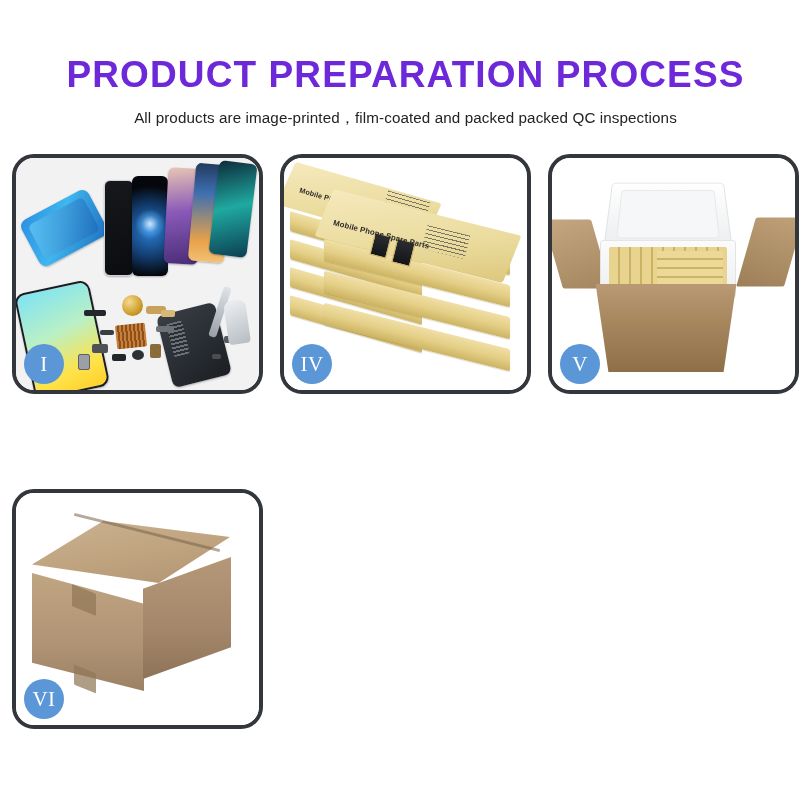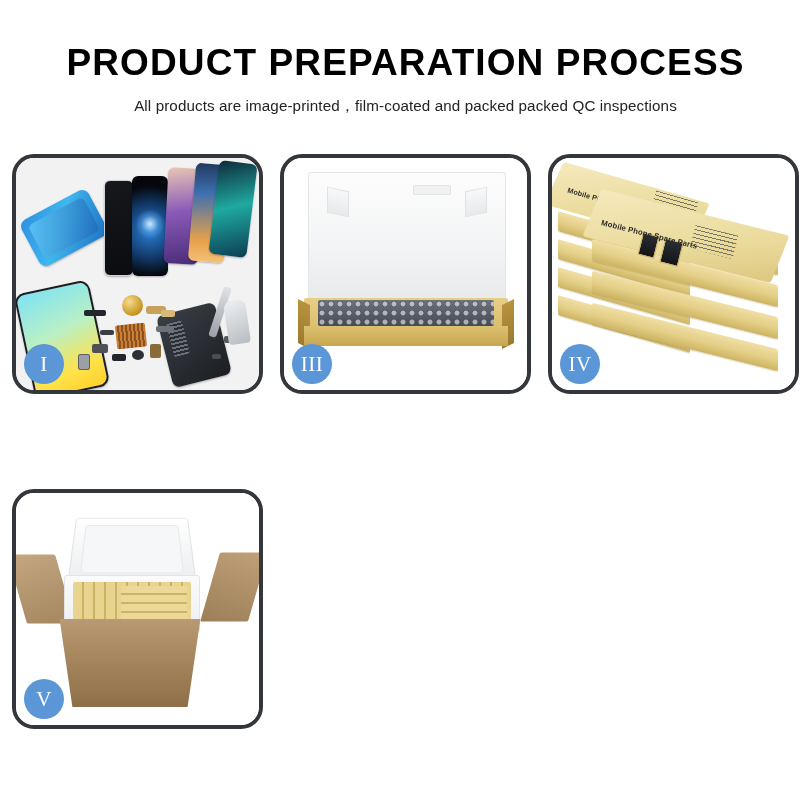--- a/index.html
+++ b/index.html
@@ -27,23 +27,23 @@
     top: 44px;
     left: 0;
     width: 811px;
     text-align: center;
   }
   .title {
     font-family: "Liberation Sans", sans-serif;
     font-size: 37px;
     font-weight: 700;
     letter-spacing: 1.1px;
-    color: #000000;
+    color: #6d28d9;
     line-height: 1.05;
-    margin: 0;
+    margin: 12px;
     white-space: nowrap;
   }
   .subtitle {
     font-family: "Liberation Sans", sans-serif;
     font-size: 15.2px;
     font-weight: 400;
     color: #232323;
     margin: 13px 0 0 0;
     white-space: nowrap;
     letter-spacing: 0.1px;
@@ -488,36 +488,20 @@
         <div class="bar b10"></div>
         <div class="bar b11"></div>
         <div class="bar b12"></div>
         <div class="tweezer"></div>
         <div class="tweezer2"></div>
       </div>
       <div class="badge">I</div>
     </div>
 
 
-    <div class="card">
-      <div class="card-media p3">
-        <div class="lid">
-          <div class="lid-tab"></div>
-          <div class="lid-flap-l"></div>
-          <div class="lid-flap-r"></div>
-        </div>
-        <div class="box-tray">
-          <div class="tray-side-l"></div>
-          <div class="tray-side-r"></div>
-          <div class="tray-bubble"></div>
-          <div class="tray-front"></div>
-        </div>
-      </div>
-      <div class="badge">III</div>
-    </div>
 
     <div class="card">
       <div class="card-media p4">
         <div class="stack">
           <div class="gbox gb5"></div>
           <div class="gbox gb4"></div>
           <div class="gbox gb3"></div>
           <div class="gbox gb2"></div>
           <div class="gbox gb1"></div>
           <div class="gtop gtop-a"></div>
@@ -549,15 +533,26 @@
         </div>
         <div class="foam-tray">
           <div class="gold-row"></div>
           <div class="gold-row2"></div>
         </div>
         <div class="carton-body"></div>
       </div>
       <div class="badge">V</div>
     </div>
 
+    <div class="card">
+      <div class="card-media p6">
+        <div class="sc-top"></div>
+        <div class="sc-left"></div>
+        <div class="sc-right"></div>
+        <div class="sc-seam"></div>
+        <div class="sc-tape sct1"></div>
+        <div class="sc-tape sct2"></div>
+      </div>
+      <div class="badge">VI</div>
+    </div>
 
   </div>
 </div>
 
 </body></html>

